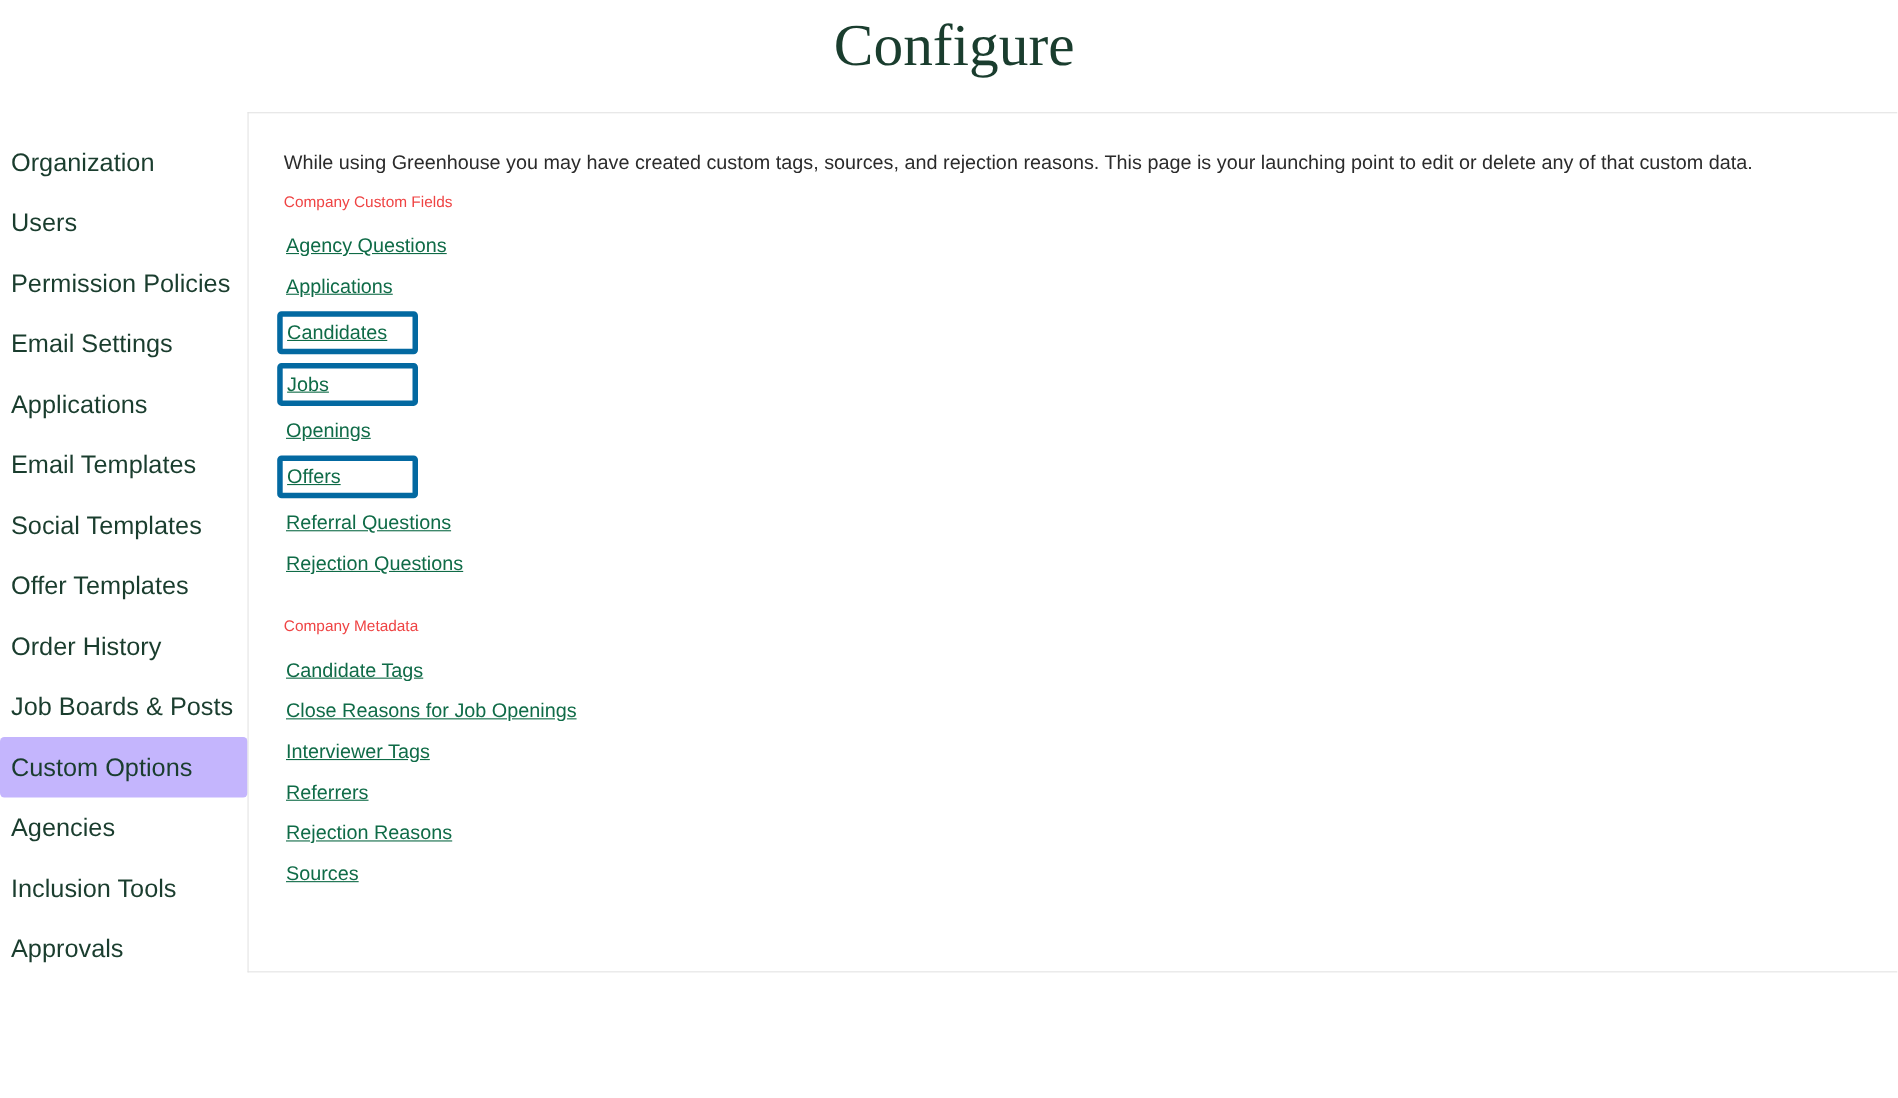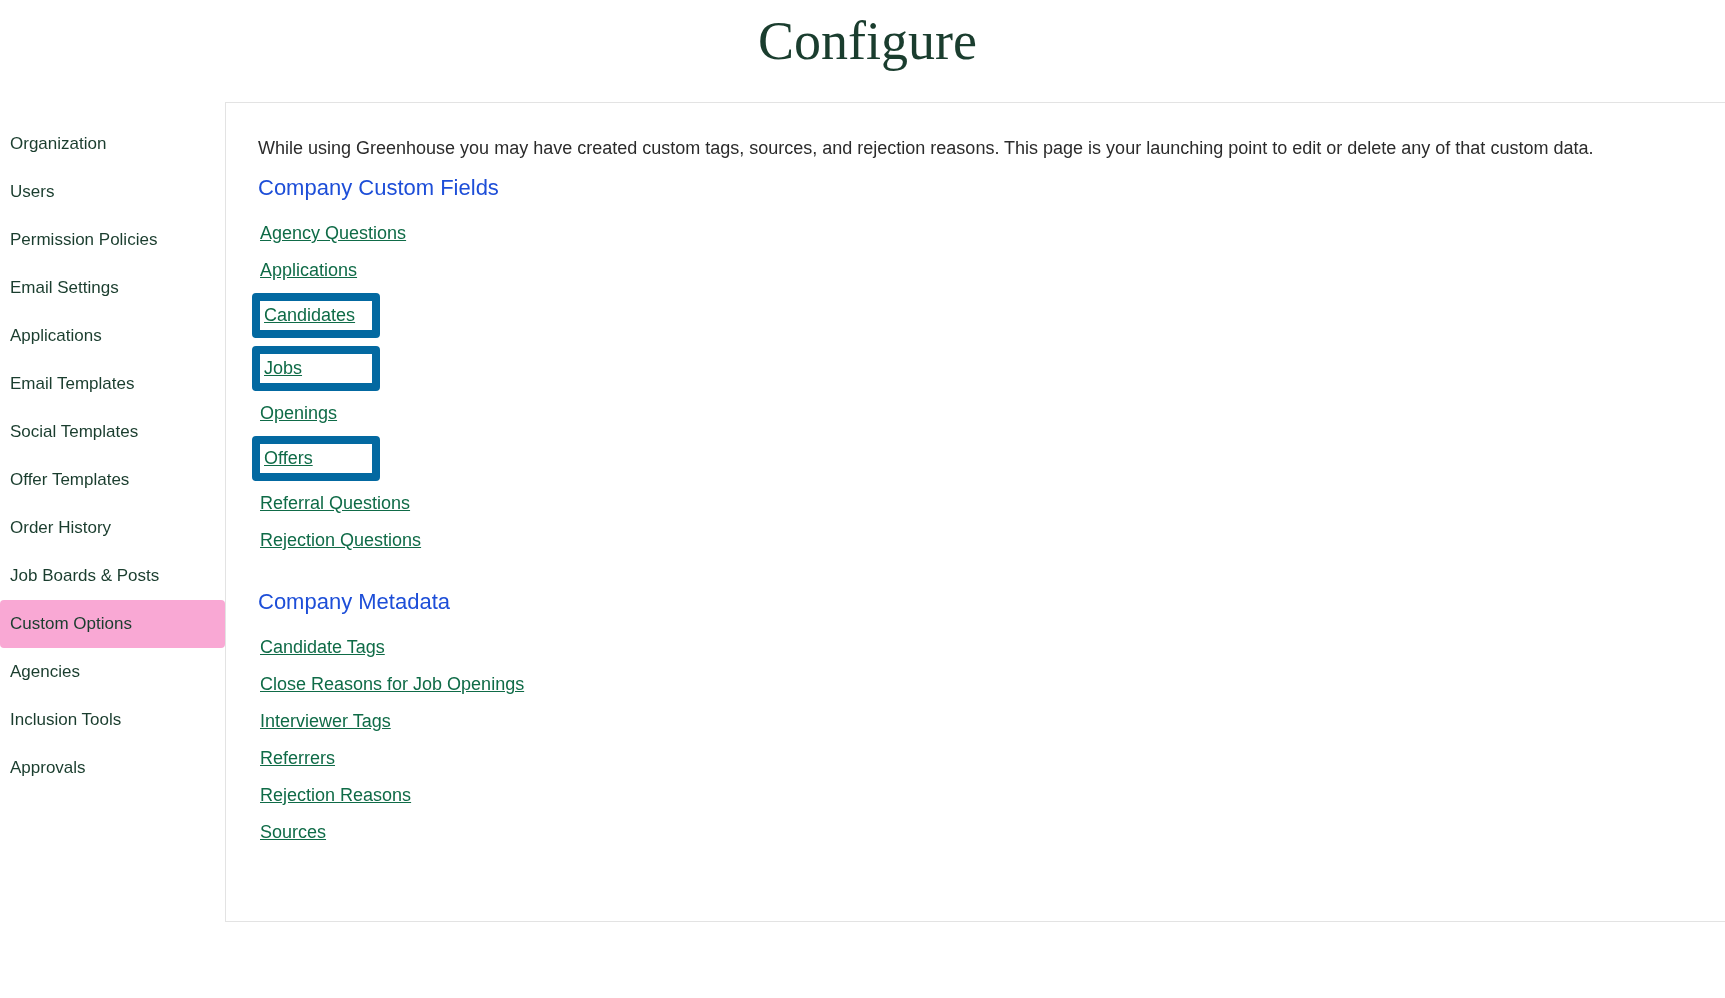--- a/index.html
+++ b/index.html
@@ -20,44 +20,44 @@
       display: flex;
       align-items: flex-start;
     }
     .sidebar {
       width: 225px;
       flex-shrink: 0;
       padding-top: 18px;
     }
     .sidebar-item {
       padding: 14px 10px;
-      font-size: 17px;
+      font-size: 23px;
       color: #1a3d2e;
       cursor: pointer;
     }
     .sidebar-item.active {
-      background: #f9a8d4;
+      background: #c4b5fd;
       border-radius: 4px;
     }
     .content-panel {
       flex: 1;
       border: 1px solid #e3e3e3;
       border-right: none;
       padding: 32px 32px 40px 32px;
       min-height: 720px;
     }
     .intro-text {
       font-size: 18px;
       color: #2b2b2b;
       line-height: 1.45;
       margin-bottom: 14px;
     }
     .section-heading {
-      font-size: 22px;
-      color: #1d4ed8;
+      font-size: 14px;
+      color: #ef4444;
       font-weight: 500;
       margin-bottom: 18px;
     }
     .link-list {
       list-style: none;
       padding: 0;
       margin: 0 0 34px 0;
     }
     .link-list li {
       margin-bottom: 8px;
@@ -65,21 +65,21 @@
     .field-link {
       display: inline-block;
       color: #0f6b47;
       text-decoration: underline;
       font-size: 18px;
       padding: 4px 2px;
       cursor: pointer;
     }
     .hl {
       display: inline-block;
-      border: 8px solid #0369a1;
+      border: 5px solid #0369a1;
       border-radius: 4px;
       padding: 0 4px 0 0;
       margin-left: -6px;
     }
     .hl .field-link {
       padding-left: 4px;
     }
     .hl-wide { min-width: 128px; }
     .hl-narrow { min-width: 128px; }
   </style>

